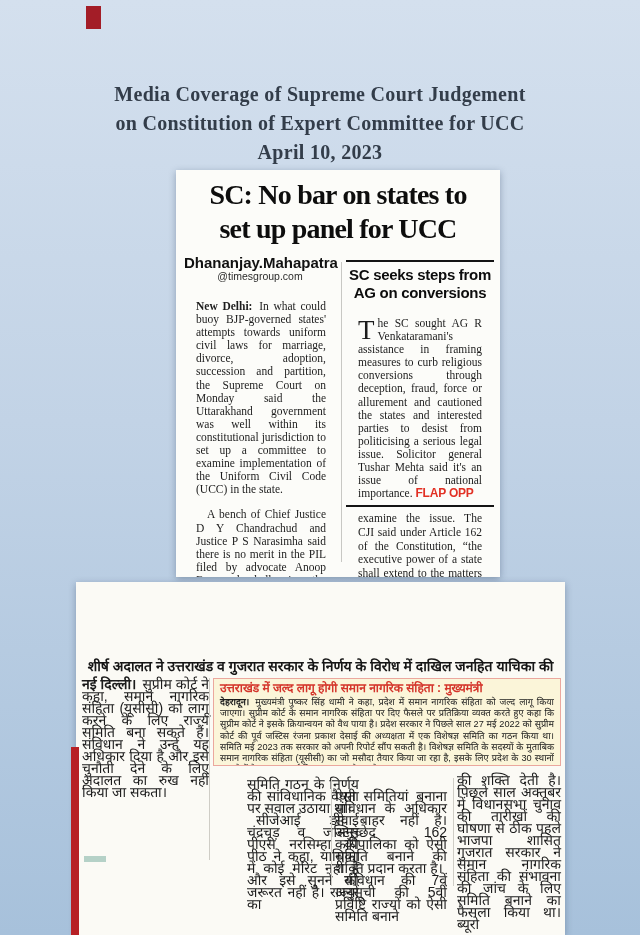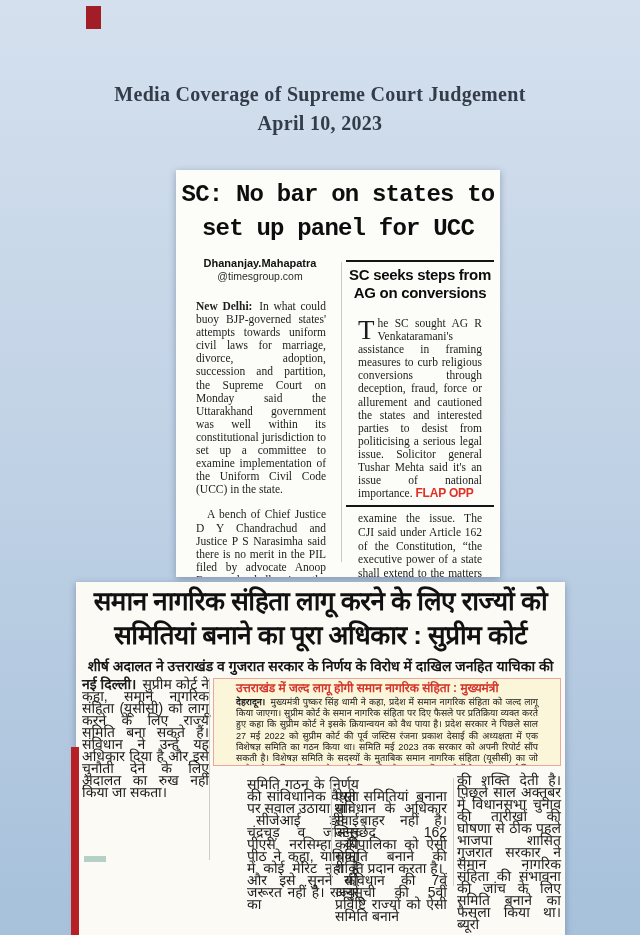--- a/index.html
+++ b/index.html
@@ -21,25 +21,25 @@
     font-size:20px;line-height:29px;color:#333d4a;letter-spacing:.3px;
   }
   
   .clip-en{
     position:absolute;left:176px;top:170px;width:324px;height:407px;
     background:#fcfcf9;box-shadow:0 2px 7px rgba(30,50,80,.35);
     overflow:hidden;color:#1c1c1c;
   }
   .en-headline{
     position:absolute;left:4px;right:4px;top:8px;text-align:center;
-    font-family:Liberation Mono, monospace;font-weight:700;
-    font-size:24px;line-height:34px;letter-spacing:-.8px;color:#0d0d0d;
+    font-family:Liberation Serif, serif;font-weight:700;
+    font-size:28px;line-height:34px;letter-spacing:-.8px;color:#0d0d0d;
   }
   .en-byline{position:absolute;left:8px;top:86px;width:152px;text-align:center;font-family:"Liberation Sans", sans-serif;}
-  .en-byline-name{font-weight:700;font-size:11px;line-height:14px;color:#111;}
+  .en-byline-name{font-weight:700;font-size:15px;line-height:14px;color:#111;}
   .en-byline-handle{font-size:10.5px;line-height:13px;color:#2b2b2b;}
   .en-col-left{
     position:absolute;left:8px;top:118px;width:154px;
     font-size:11.5px;line-height:13.1px;text-align:justify;
   }
   .en-col-left p,.en-col-right p{margin:12px;}
   .indent{text-indent:11px;}
   .dateline{font-weight:700;padding-right:2px;}
   .col-divider{position:absolute;left:165px;top:92px;width:1px;height:300px;background:#c8c8c4;}
   .en-col-right{position:absolute;left:170px;top:88px;width:148px;bottom:2px;}
@@ -76,38 +76,39 @@
   .hi-col{position:absolute;font-size:14px;line-height:12px;text-align:justify;}
   .hi-col p{margin:0;}
   .hi-indent{text-indent:9px;}
   .hi-col1{left:6px;top:96px;width:127px;height:180px;}
   .hi-col2{left:131px;top:196px;width:112px;height:110px;margin-left:40px;}
   .hi-col3{left:259px;top:208px;width:112px;height:110px;}
   .hi-col4{left:381px;top:192px;width:104px;height:118px;}
   .hi-box{
     position:absolute;left:137px;top:96px;width:348px;height:88px;
     background:#fbf5d9;border:1px solid #eba79e;box-sizing:border-box;
-    padding:2px 22px;overflow:hidden;
+    padding:2px 6px;overflow:hidden;
   }
   .hi-box-heading{font-weight:700;font-size:12px;line-height:15px;color:#d4352b;margin-bottom:1px;}
   .hi-box-body{font-size:9.2px;line-height:11.2px;text-align:justify;margin:0;}
   .hi-sep{position:absolute;width:1px;background:#cfcdc6;}
   .hi-sep-a{left:133px;top:96px;height:182px;}
   .hi-sep-b{left:255px;top:196px;height:108px;}
   .hi-sep-c{left:377px;top:196px;height:108px;}
 </style>
 </head>
 <body>
 
 <div class="page">
 
   <div class="corner-red"></div>
 
   <div class="title">
     <div>Media Coverage of Supreme Court Judgement</div>
+    <div>on Constitution of Expert Committee for UCC</div>
     <div>April 10, 2023</div>
   </div>
 
   <div class="clip-en">
 
     <div class="en-headline">
       <div>SC: No bar on states to</div>
       <div>set up panel for UCC</div>
     </div>
 
@@ -128,24 +129,20 @@
       <div class="sidebox-heading">SC seeks steps from AG on conversions</div>
       <p class="dropcap-para"><span class="dropcap">T</span><span>he SC sought AG R Venkataramani's assistance in framing measures to curb religious conversions through deception, fraud, force or allurement and cautioned the states and interested parties to desist from politicising a serious legal issue. Solicitor general Tushar Mehta said it's an issue of national importance.</span> <span class="flag">FLAP OPP</span></p>
       <div class="rule"></div>
       <p class="body2">examine the issue. The CJI said under Article 162 of the Constitution, “the executive power of a state shall extend to the matters with respect to which the legislature of the state has power to make laws”.</p>
       <div class="en-pointer"></div>
     </div>
   </div>
 
   <div class="clip-hi">
 
-    <div class="hi-headline">
-      <div>समान नागरिक संहिता लागू करने के लिए राज्यों को</div>
-      <div>समितियां बनाने का पूरा अधिकार : सुप्रीम कोर्ट</div>
-    </div>
 
     <div class="hi-subhead">शीर्ष अदालत ने उत्तराखंड व गुजरात सरकार के निर्णय के विरोध में दाखिल जनहित याचिका की खारिज</div>
 
     <div class="hi-col hi-col1">
       <p><span class="dateline">नई दिल्ली।</span> <span>सुप्रीम कोर्ट ने कहा, समान नागरिक संहिता (यूसीसी) को लागू करने के लिए राज्य समिति बना सकते हैं। संविधान ने उन्हें यह अधिकार दिया है और इसे चुनौती देने के लिए अदालत का रुख नहीं किया जा सकता।</span></p>
     </div>
 
     <div class="hi-box">
       <div class="hi-box-heading">उत्तराखंड में जल्द लागू होगी समान नागरिक संहिता : मुख्यमंत्री</div>
       <p class="hi-box-body"><span class="dateline">देहरादून।</span> <span>मुख्यमंत्री पुष्कर सिंह धामी ने कहा, प्रदेश में समान नागरिक संहिता को जल्द लागू किया जाएगा। सुप्रीम कोर्ट के समान नागरिक संहिता पर दिए फैसले पर प्रतिक्रिया व्यक्त करते हुए कहा कि सुप्रीम कोर्ट ने इसके क्रियान्वयन को वैध पाया है। प्रदेश सरकार ने पिछले साल 27 मई 2022 को सुप्रीम कोर्ट की पूर्व जस्टिस रंजना प्रकाश देसाई की अध्यक्षता में एक विशेषज्ञ समिति का गठन किया था। समिति मई 2023 तक सरकार को अपनी रिपोर्ट सौंप सकती है। विशेषज्ञ समिति के सदस्यों के मुताबिक समान नागरिक संहिता (यूसीसी) का जो मसौदा तैयार किया जा रहा है, इसके लिए प्रदेश के 30 स्थानों पर लोगों के साथ परामर्श किया जा चुका है। ब्यूरो</span></p>

